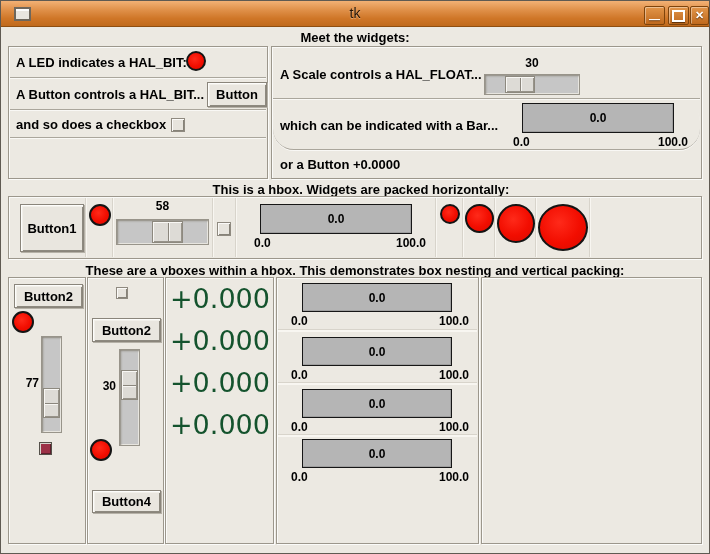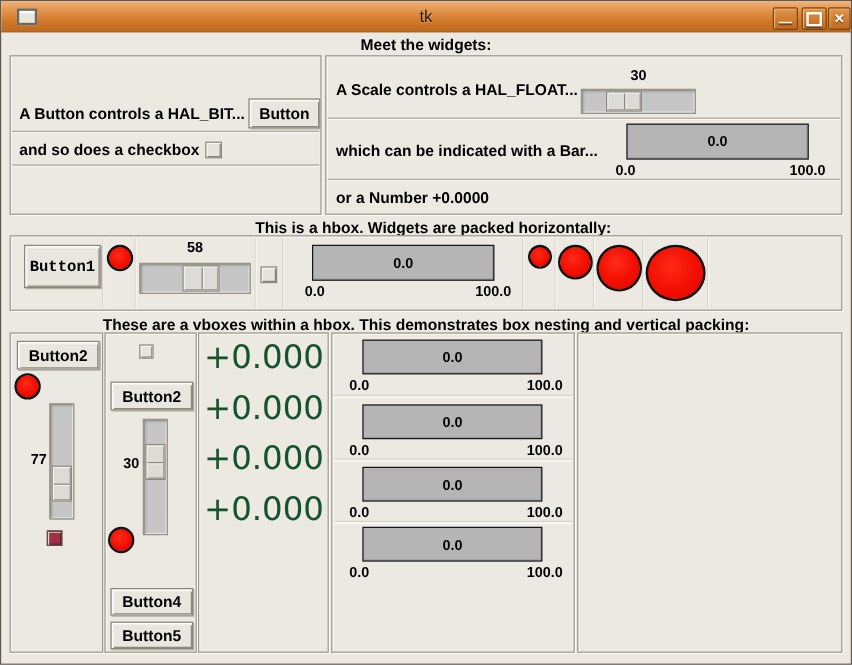--- a/index.html
+++ b/index.html
@@ -64,65 +64,69 @@
         <span id="max-glyph"></span>
       </div>
     <div class="abs cap-btn" style="left:689px;width:19px;">
         <span>✕</span>
       </div>
   </div>
 
   <div class="abs hdr" style="top:29px;">Meet the widgets:</div>
 
   <div class="abs panel" style="left:7px;top:45px;width:260px;height:133px;">
+    <div class="abs row-sep" style="left:1px;top:0;width:256px;height:31px;">
+      <span class="abs lbl" style="left:6px;top:8px;">A LED indicates a HAL_BIT:</span>
+      <div class="abs led" style="left:176px;top:4px;width:20px;height:20px;"></div>
+    </div>
     <div class="abs row-sep" style="left:1px;top:32px;width:256px;height:31px;">
       <span class="abs lbl" style="left:6px;top:8px;">A Button controls a HAL_BIT...</span>
       <div class="abs btn" style="left:197px;top:3px;width:60px;height:25px;">Button</div>
     </div>
     <div class="abs row-sep" style="left:1px;top:64px;width:256px;height:27px;">
       <span class="abs lbl" style="left:6px;top:6px;">and so does a checkbox</span>
       <div class="abs cb" style="left:161px;top:7px;width:14px;height:14px;"></div>
     </div>
   </div>
 
   <div class="abs panel" style="left:270px;top:45px;width:431px;height:133px;">
     <div class="abs row-sep" style="left:1px;top:0;width:427px;height:52px;">
       <span class="abs lbl" style="left:7px;top:20px;">A Scale controls a HAL_FLOAT...</span>
       <span class="abs small" style="left:211px;top:9px;width:96px;text-align:center;">30</span>
       <div class="abs trough" style="left:211px;top:27px;width:96px;height:21px;">
         <div class="handle h" style="left:20px;top:1px;width:30px;height:17px;"></div>
       </div>
     </div>
-    <div class="abs row-sep" style="left:1px;top:53px;width:427px;height:50px;">
+    <div class="abs row-sep" style="left:1px;top:53px;width:427px;height:50px;border-radius:21px;">
       <span class="abs lbl" style="left:7px;top:18px;">which can be indicated with a Bar...</span>
       <div class="abs bar-box" style="left:249px;top:3px;width:152px;height:30px;">0.0</div>
       <div class="abs bar-labels" style="left:240px;top:35px;width:175px;">
         <span>0.0</span>
         <span>100.0</span>
       </div>
     </div>
     <div class="abs" style="left:1px;top:104px;width:427px;height:27px;">
-      <span class="abs lbl" style="left:7px;top:6px;">or a Number +0.0000</span>
+      <span class="abs lbl" style="left:7px;top:6px;">or a Button +0.0000</span>
     </div>
   </div>
 
   <div class="abs hdr" style="top:181px;padding-left:12px;">This is a hbox. Widgets are packed horizontally:</div>
 
   <div class="abs panel" style="left:7px;top:195px;width:694px;height:63px;">
     <div class="abs vsep" style="left:76px;top:1px;width:2px;height:59px;"></div>
     <div class="abs vsep" style="left:103px;top:1px;width:2px;height:59px;"></div>
     <div class="abs vsep" style="left:203px;top:1px;width:2px;height:59px;"></div>
     <div class="abs vsep" style="left:226px;top:1px;width:2px;height:59px;"></div>
     <div class="abs vsep" style="left:426px;top:1px;width:2px;height:59px;"></div>
     <div class="abs vsep" style="left:453px;top:1px;width:2px;height:59px;"></div>
     <div class="abs vsep" style="left:485px;top:1px;width:2px;height:59px;"></div>
     <div class="abs vsep" style="left:526px;top:1px;width:2px;height:59px;"></div>
     <div class="abs vsep" style="left:580px;top:1px;width:2px;height:59px;"></div>
 
-    <div class="abs btn" style="left:11px;top:7px;width:64px;height:36px;font-family:Liberation Mono, monospace;">Button1</div>
+    <div class="abs btn" style="left:11px;top:7px;width:64px;height:48px;">Button1</div>
     <div class="abs led" style="left:80px;top:7px;width:22px;height:22px;"></div>
     <span class="abs small" style="left:107px;top:2px;width:93px;text-align:center;">58</span>
     <div class="abs trough" style="left:107px;top:22px;width:93px;height:26px;">
       <div class="handle h" style="left:35px;top:1px;width:31px;height:22px;"></div>
     </div>
     <div class="abs cb" style="left:208px;top:25px;width:14px;height:14px;"></div>
     <div class="abs bar-box" style="left:251px;top:7px;width:152px;height:30px;">0.0</div>
     <div class="abs bar-labels" style="left:245px;top:39px;width:172px;">
       <span>0.0</span>
       <span>100.0</span>
@@ -147,21 +151,20 @@
 
   <div class="abs panel" style="left:86px;top:276px;width:77px;height:267px;">
     <div class="abs cb" style="left:28px;top:9px;width:12px;height:12px;"></div>
     <div class="abs btn" style="left:4px;top:40px;width:69px;height:24px;">Button2</div>
     <span class="abs small" style="left:4px;top:101px;width:24px;text-align:right;">30</span>
     <div class="abs trough" style="left:31px;top:71px;width:21px;height:97px;">
       <div class="handle v" style="left:1px;top:20px;width:17px;height:30px;"></div>
     </div>
     <div class="abs led" style="left:2px;top:161px;width:22px;height:22px;"></div>
     <div class="abs btn" style="left:4px;top:212px;width:69px;height:23px;">Button4</div>
-    <div class="abs btn" style="left:4px;top:240px;width:69px;height:23px;">Button5</div>
   </div>
 
   <div class="abs panel" style="left:164px;top:276px;width:109px;height:267px;">
     <span class="abs num" style="left:4px;top:5px;">+0.000</span>
     <span class="abs num" style="left:4px;top:47px;">+0.000</span>
     <span class="abs num" style="left:4px;top:89px;">+0.000</span>
     <span class="abs num" style="left:4px;top:131px;">+0.000</span>
   </div>
 
   <div class="abs panel" style="left:275px;top:276px;width:203px;height:267px;">

